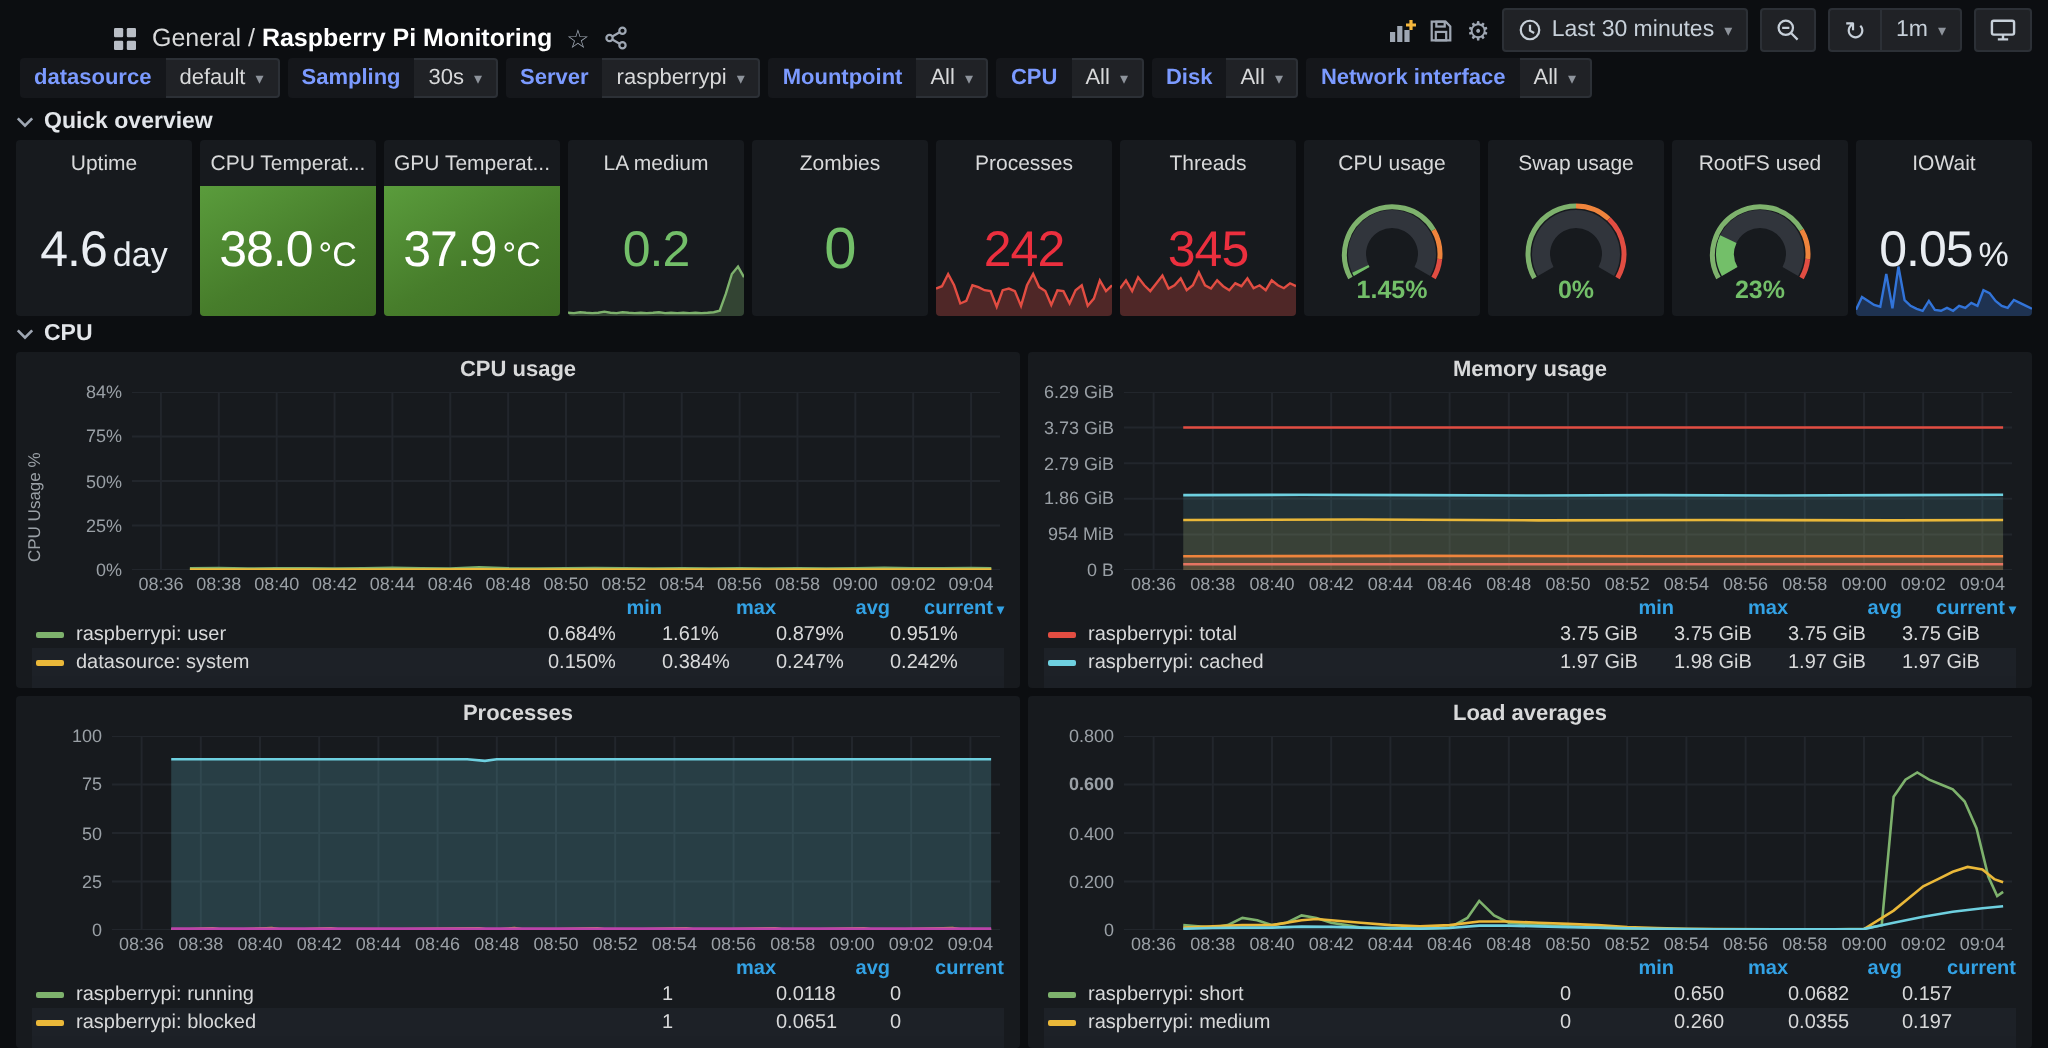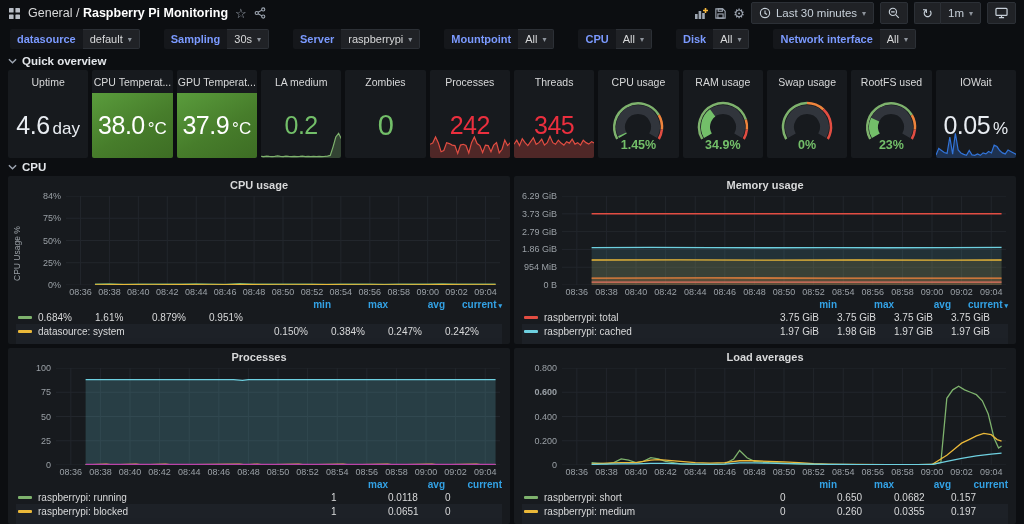--- a/index.html
+++ b/index.html
@@ -1,33 +1,33 @@
 <!DOCTYPE html>
 <html><head>
 <meta charset="utf-8">
 <style>
   html,body{margin:0;padding:0;}
   body{width:1024px;height:524px;overflow:hidden;background:#0c0e11;
        font-family:"Liberation Sans",sans-serif;color:#d8d9da;}
   svg{display:block}
   
-  .navbar{height:26px;display:flex;align-items:center;padding:0 8px;gap:8px;}
+  .navbar{height:26px;display:flex;align-items:flex-end;padding:0 8px;gap:8px;margin-left:48px;}
   .nb-left{display:flex;align-items:center;gap:7px;flex:1;min-width:0}
   .crumb{font-size:12.5px;color:#d8d9da;white-space:nowrap}
   .crumb .t{color:#fff;font-weight:600}
   .nbicon{color:#9fa7b3;display:flex;align-items:center;cursor:pointer;font-size:13px;line-height:1}
   .nb-right{display:flex;align-items:center;gap:6px}
   .pill{display:flex;align-items:center;gap:5px;background:#202226;border:1px solid #2c3036;
         border-radius:2px;height:20px;padding:0 7px;font-size:11.5px;color:#c7d0d9;cursor:pointer;white-space:nowrap}
   .pillgroup{display:flex}
   .pillgroup .pill:first-child{border-radius:2px 0 0 2px;border-right:none}
   .pillgroup .pill:last-child{border-radius:0 2px 2px 0}
   .caret{font-size:8px;color:#8e949c}
   
-  .filters{height:26px;display:flex;align-items:center;gap:24px;padding:0 10px}
+  .filters{height:26px;display:flex;align-items:center;gap:4px;padding:0 10px}
   .filter{display:flex;height:20px;font-size:11px;cursor:pointer}
   .f-label{display:flex;align-items:center;padding:0 7px;background:#15171b;color:#7b9aff;
            font-weight:700;border-radius:2px 0 0 2px;white-space:nowrap}
   .f-value{display:flex;align-items:center;gap:5px;padding:0 7px;background:#202226;
            border:1px solid #2c3036;border-left:none;border-radius:0 2px 2px 0;color:#d8d9da;white-space:nowrap}
   
   .section{height:18px;display:flex;align-items:center;gap:5px;padding:0 8px;font-size:11.5px;
            font-weight:700;color:#e3e6ea;cursor:pointer}
   .section svg{color:#9fa7b3}
   
@@ -295,33 +295,20 @@
           <path d="M 17.22 39.00 A 24 24 0 0 1 58.78 15.00" stroke="#7EB26D" stroke-width="2.5" fill="none"></path>
           <path d="M 58.78 15.00 A 24 24 0 0 1 61.87 29.51" stroke="#EF843C" stroke-width="2.5" fill="none"></path>
           <path d="M 61.87 29.51 A 24 24 0 0 1 58.78 39.00" stroke="#E24D42" stroke-width="2.5" fill="none"></path>
           <path d="M 22.84 35.75 A 17.5 17.5 0 1 1 53.16 35.75" stroke="#31353c" stroke-width="9" fill="none"></path>
           <path d="M 22.84 35.75 A 17.5 17.5 0 0 1 22.17 34.45" stroke="#73BF69" stroke-width="9" fill="none"></path>
         </svg>
       <div class="gauge-val">1.45%</div>
       </div>
   </div>
   <div class="stat">
-    <div class="stat-title">RAM usage</div>
-    <div class="stat-body">
-        <svg class="gauge" viewBox="0 0 76 52">
-          <path d="M 17.22 39.00 A 24 24 0 1 1 60.83 19.58" stroke="#7EB26D" stroke-width="2.5" fill="none"></path>
-          <path d="M 60.83 19.58 A 24 24 0 0 1 61.87 29.51" stroke="#EF843C" stroke-width="2.5" fill="none"></path>
-          <path d="M 61.87 29.51 A 24 24 0 0 1 58.78 39.00" stroke="#E24D42" stroke-width="2.5" fill="none"></path>
-          <path d="M 22.84 35.75 A 17.5 17.5 0 1 1 53.16 35.75" stroke="#31353c" stroke-width="9" fill="none"></path>
-          <path d="M 22.84 35.75 A 17.5 17.5 0 0 1 27.65 12.89" stroke="#73BF69" stroke-width="9" fill="none"></path>
-        </svg>
-      <div class="gauge-val">34.9%</div>
-      </div>
-  </div>
-  <div class="stat">
     <div class="stat-title">Swap usage</div>
     <div class="stat-body">
         <svg class="gauge" viewBox="0 0 76 52">
           <path d="M 17.22 39.00 A 24 24 0 0 1 38.00 3.00" stroke="#7EB26D" stroke-width="2.5" fill="none"></path>
           <path d="M 38.00 3.00 A 24 24 0 0 1 54.43 9.50" stroke="#EF843C" stroke-width="2.5" fill="none"></path>
           <path d="M 54.43 9.50 A 24 24 0 0 1 58.78 39.00" stroke="#E24D42" stroke-width="2.5" fill="none"></path>
           <path d="M 22.84 35.75 A 17.5 17.5 0 1 1 53.16 35.75" stroke="#31353c" stroke-width="9" fill="none"></path>
         </svg>
       <div class="gauge-val">0%</div>
       </div>
@@ -420,20 +407,21 @@
     <div class="legend">
         <div class="lg-head">
           <span class="lg-sp"></span>
           <span class="lg-col">min</span>
           <span class="lg-col">max</span>
           <span class="lg-col">avg</span>
           <span class="lg-col">current<span class="lg-caret">▾</span></span>
         </div>
         <div class="lg-row">
           <span class="dash" style="background: rgb(126, 178, 109);"></span>
+          <span class="lg-label">raspberrypi: user</span>
           <span class="lg-val">0.684%</span>
           <span class="lg-val">1.61%</span>
           <span class="lg-val">0.879%</span>
           <span class="lg-val">0.951%</span>
         </div>
         <div class="lg-row stripe">
           <span class="dash" style="background: rgb(234, 184, 57);"></span>
           <span class="lg-label">datasource: system</span>
           <span class="lg-val">0.150%</span>
           <span class="lg-val">0.384%</span>

